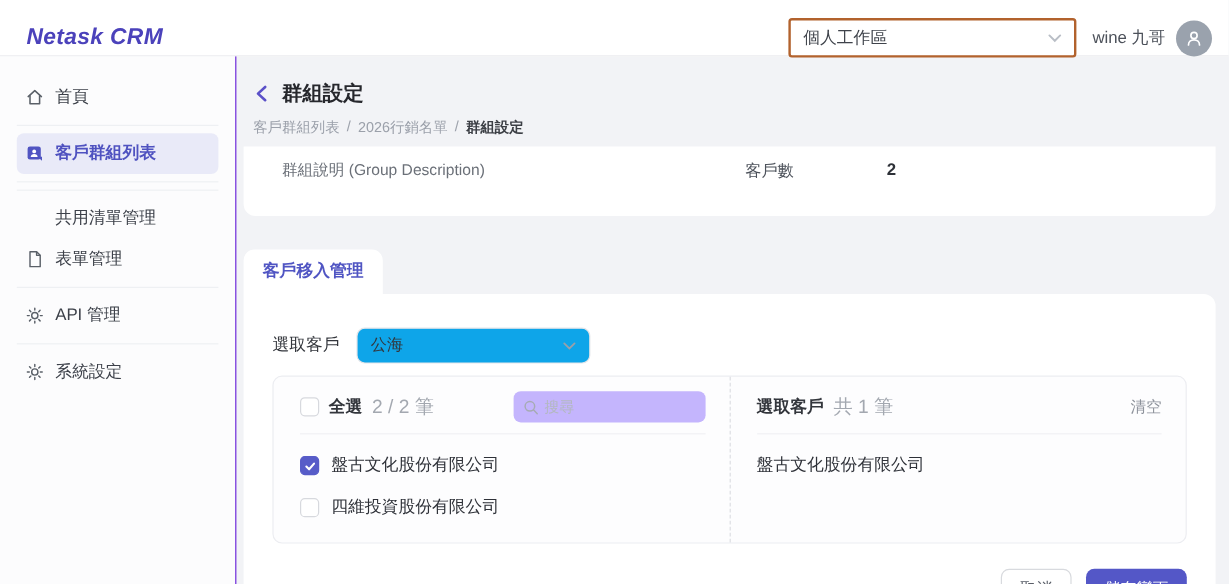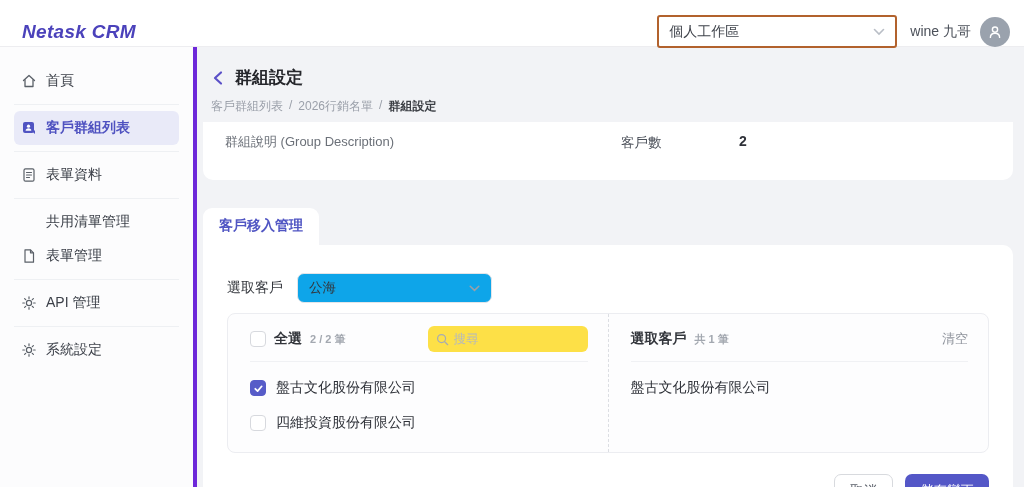--- a/index.html
+++ b/index.html
@@ -13,38 +13,38 @@
   .workspace { margin-left:auto; width:240px; height:33px; background:#fff;
     border:2px solid #b2622d; border-radius:3px; display:flex; align-items:center;
     padding:0 10px; font-size:14px; color:#3f434b; cursor:pointer;font-family:Liberation Serif, serif; }
   .workspace .chev { margin-left:auto; display:flex; }
   .username { margin-left:13px; font-size:14px; color:#4c515a; }
   .avatar { margin-left:9px; width:30px; height:30px; border-radius:50%; background:#9aa2ad;
     display:flex; align-items:center; justify-content:center; }
 
   
   .shell { display:flex; height:440px; }
-  .sidebar { width:197px; background:#fcfcfd; border-right:4px solid #6d28d9; padding-top:17px; }
+  .sidebar { width:197px; background:#fcfcfd; border-right:1px solid #6d28d9; padding-top:17px; }
   .sb-item { height:34px; margin:0 14px; padding:0 7px; border-radius:6px; display:flex;
     align-items:center; gap:9px; font-size:14px; color:#3c4049; cursor:pointer; }
   .sb-item .sb-ico { width:16px; height:16px; flex:none; display:flex; }
   .sb-item.active { background:#e9eaf8; color:#4f52c0; font-weight:bold; }
   .sb-item.sub { padding-left:32px; }
   .sb-div { height:1px; background:#eef0f3; margin:6px 14px; }
 
   .main { flex:1; padding:0 11px 0 6px; }
 
   .title-row { margin:19px 0 0 8px; display:flex; align-items:center; gap:10px; }
   .back { display:flex; cursor:pointer; }
   .page-title { font-size:17px; font-weight:bold; color:#26272c; }
   .crumbs { margin:9px 0 0 8px; font-size:12px; color:#9ba0aa; display:flex; gap:6px; }
   .crumbs .last { color:#3c3f45; font-weight:bold; }
 
   .card1 { margin-top:7px; background:#fff; border-radius:0 0 10px 10px; height:58px; position:relative; }
-  .card1 .desc { position:absolute; left:22px; top:9px; width:175px; font-size:13px;
+  .card1 .desc { position:absolute; left:32px; top:9px; width:175px; font-size:13px;
     color:#6b7078; line-height:1.65; }
   .card1 .cnt-label { position:absolute; left:418px; top:12px; font-size:13.5px; color:#4d525b; }
   .card1 .cnt-value { position:absolute; left:536px; top:11px; font-size:14px; font-weight:bold; color:#2e3138; }
 
   .tab { margin-top:28px; display:inline-block; background:#fff; border-radius:9px 9px 0 0;
     padding:9px 16px 10px; font-size:14px; font-weight:bold; color:#5055c3; cursor:pointer; }
 
   .card2 { background:#fff; border-radius:0 10px 10px 10px; padding:28px 24px 24px; height:280px; }
   .select-row { display:flex; align-items:center; gap:14px; }
   .select-label { font-size:14px; color:#33363c; }
@@ -52,25 +52,25 @@
     background:#0ea5e9; display:flex; align-items:center; padding:0 11px; font-size:13.5px;
     color:#33363c; cursor:pointer; }
   .select-box .chev { margin-left:auto; display:flex; }
 
   .panel { margin-top:10px; display:flex; border:1px solid #ecedf1; border-radius:8px;
     background:#fdfdfe; min-height:130px; }
   .col { flex:1; padding:11px 20px 20px 22px; }
   .col.right { border-left:1px dashed #dcdee3; }
   .col-head { display:flex; align-items:center; gap:8px; height:28px;justify-content:center; }
   .col-head .bold { font-size:14px; font-weight:bold; color:#33363c; }
-  .col-head .dim { font-size:11px; color:#a3a8b0;font-weight:bold; }
+  .col-head .dim { font-size:16px; color:#a3a8b0; }
   .clear-link { margin-left:auto; font-size:13px; color:#8d929b; cursor:pointer; }
   .col-hr { height:1px; background:#f0f1f4; margin-top:8px; }
 
-  .search { margin-left:auto; width:160px; height:26px; background:#fde047; border:none;
+  .search { margin-left:auto; width:160px; height:26px; background:#c4b5fd; border:none;
     border-radius:6px; display:flex; align-items:center; padding:0 8px; gap:5px; }
   .search input { border:none; outline:none; background:transparent; width:100%;
     font-size:12.5px; color:#5a5f68; font-family:inherit; }
   .search input::placeholder { color:#b3b8c0; }
 
   .row-item { margin-top:17px; display:flex; align-items:center; gap:10px; font-size:14px; color:#2e3138; }
   .cbx { width:16px; height:16px; border-radius:4px; border:1.5px solid #d7d9de; background:#fff;
     flex:none; cursor:pointer; display:flex; align-items:center; justify-content:center; }
   .cbx.checked { background:#575cc8; border-color:#575cc8; }
 
@@ -128,29 +128,20 @@
             <rect x="2" y="2" width="11" height="11" rx="2" fill="#5054c2"></rect>
             <circle cx="7.5" cy="6.2" r="1.6" fill="#fff"></circle>
             <path d="M4.6 10.8 c0-1.6 1.3-2.5 2.9-2.5 s2.9 0.9 2.9 2.5" fill="#fff"></path>
             <path d="M10.2 10.6 L14 10.6 L14 14 Z" fill="#5054c2"></path>
           </svg>
       </span>
       <span>客戶群組列表</span>
     </div>
     <div class="sb-div"></div>
 
-    <div class="sb-item">
-      <span class="sb-ico">
-        <svg width="16" height="16" viewBox="0 0 16 16" fill="none" stroke="#5a6068" stroke-width="1.2" stroke-linecap="round">
-            <rect x="3" y="1.8" width="10" height="12.4" rx="1.5"></rect>
-            <path d="M5.5 5.5 H10.5 M5.5 8 H10.5 M5.5 10.5 H8.5"></path>
-          </svg>
-      </span>
-      <span>表單資料</span>
-    </div>
     <div class="sb-div"></div>
 
     <div class="sb-item sub">
       <span>共用清單管理</span>
     </div>
 
     <div class="sb-item">
       <span class="sb-ico">
         <svg width="16" height="16" viewBox="0 0 16 16" fill="none" stroke="#5a6068" stroke-width="1.2" stroke-linejoin="round">
             <path d="M4 1.8 H9.5 L12.5 4.8 V14.2 H4 Z"></path>

